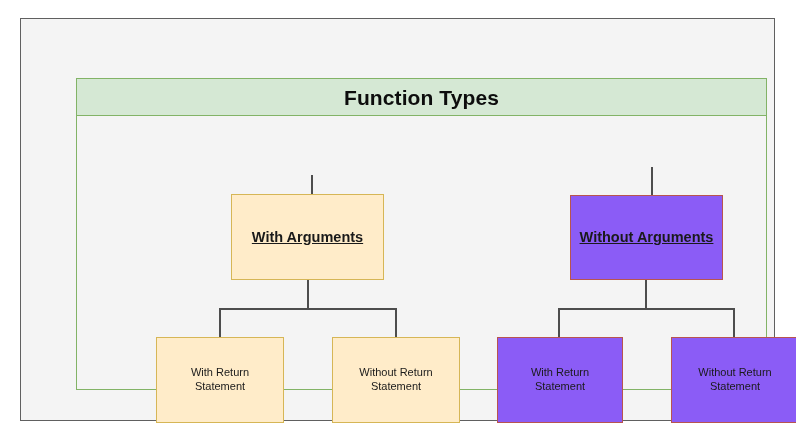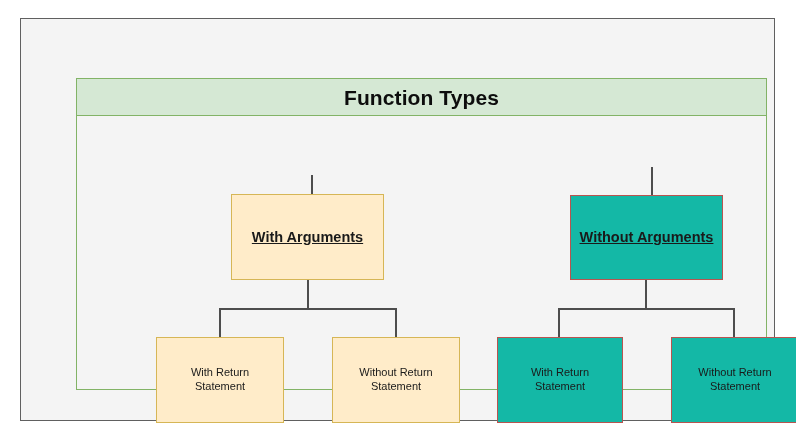--- a/index.html
+++ b/index.html
@@ -83,21 +83,21 @@
     color: #1a1a1a;
     line-height: 1.25;
     padding: 0 6px;
   }
 
   .node.yellow {
     background: #ffecc9;
     border: 1px solid #d6b656;
   }
   .node.pink {
-    background: #14b8a6;
+    background: #8b5cf6;
     border: 1px solid #b85450;
   }
 
   .node.level1 .node-label {
     font-size: 14.5px;
     font-weight: bold;
     text-decoration: underline;
   }
   .node.level2 .node-label {
     font-size: 11px;

